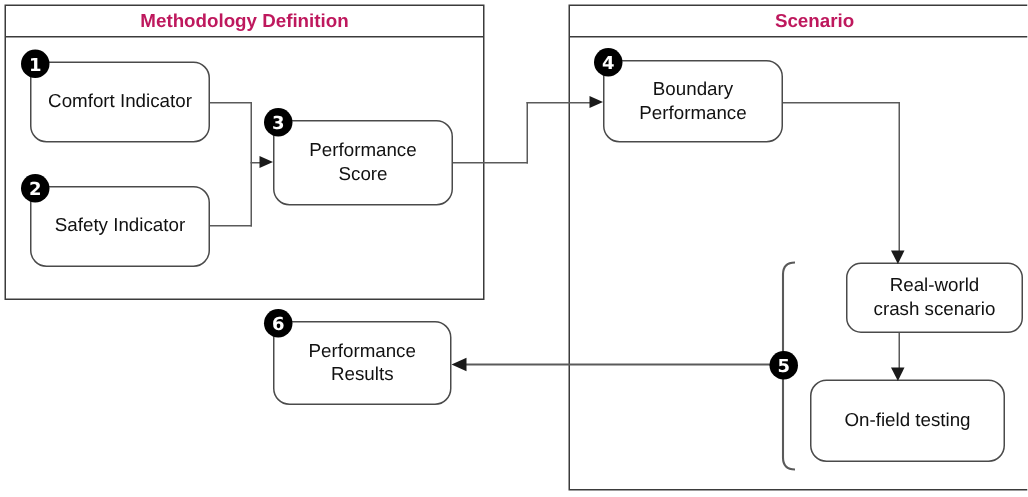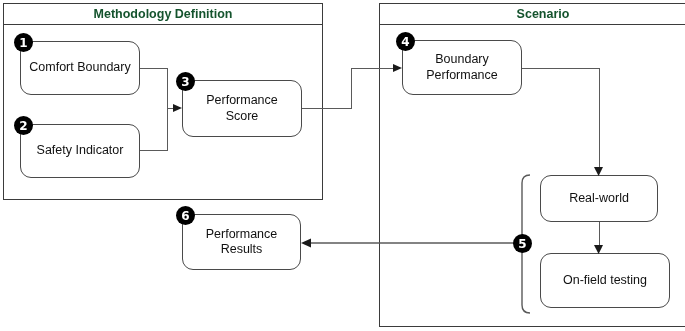--- a/index.html
+++ b/index.html
@@ -24,21 +24,21 @@
   .panel-title {
     position: absolute;
     left: 0;
     top: 0;
     width: 100%;
     height: 21px;
     line-height: 21px;
     text-align: center;
     font-weight: bold;
     font-size: 12.5px;
-    color: #14532d;
+    color: #be185d;
     border-bottom: 1.6px solid #3b3b3b;
     box-sizing: border-box;
     background: #ffffff;
   }
   .node {
     position: absolute;
     border: 1.3px solid #4a4a4a;
     border-radius: 11px;
     background: #ffffff;
     box-sizing: border-box;
@@ -122,43 +122,44 @@
 
     <path d="M 598.6 176 L 594 167 L 603 167 Z" fill="#1a1a1a"></path>
 
     <path d="M 598.6 254 L 594 245 L 603 245 Z" fill="#1a1a1a"></path>
 
     <line x1="522" y1="243" x2="310" y2="243" stroke="#5a5a5a" stroke-width="1.4"></line>
     <path d="M 301 243 L 311 238.5 L 311 247.5 Z" fill="#1a1a1a"></path>
   </svg>
 
   <div class="node" style="left:20px; top:41px; width:120px; height:54px;">
-    <span>Comfort Boundary</span>
+    <span>Comfort Indicator</span>
   </div>
   <div class="marker" style="left:14px; top:33px;">1</div>
 
   <div class="node" style="left:20px; top:124px; width:120px; height:54px;align-items:center;">
     <span>Safety Indicator</span>
   </div>
   <div class="marker" style="left:14px; top:116px;">2</div>
 
   <div class="node" style="left:182px; top:80px; width:120px; height:57px; flex-direction:column;">
     <span>Performance</span>
     <span>Score</span>
   </div>
   <div class="marker" style="left:176px; top:72px;">3</div>
 
   <div class="node" style="left:402px; top:40px; width:120px; height:55px; flex-direction:column;">
     <span>Boundary</span>
     <span>Performance</span>
   </div>
   <div class="marker" style="left:396px; top:32px;">4</div>
 
-  <div class="node" style="left:540px; top:175px; width:118px; height:47px; flex-direction:column;">
+  <div class="node" style="left:564px; top:175px; width:118px; height:47px; flex-direction:column;border-radius:10px;">
     <span>Real-world</span>
+    <span>crash scenario</span>
   </div>
 
   <div class="node" style="left:540px; top:253px; width:130px; height:55px;">
     <span>On-field testing</span>
   </div>
 
   <div class="marker" style="left:513px; top:234px;">5</div>
 
   <div class="node" style="left:182px; top:214px; width:119px; height:56px; flex-direction:column;">
     <span>Performance</span>

